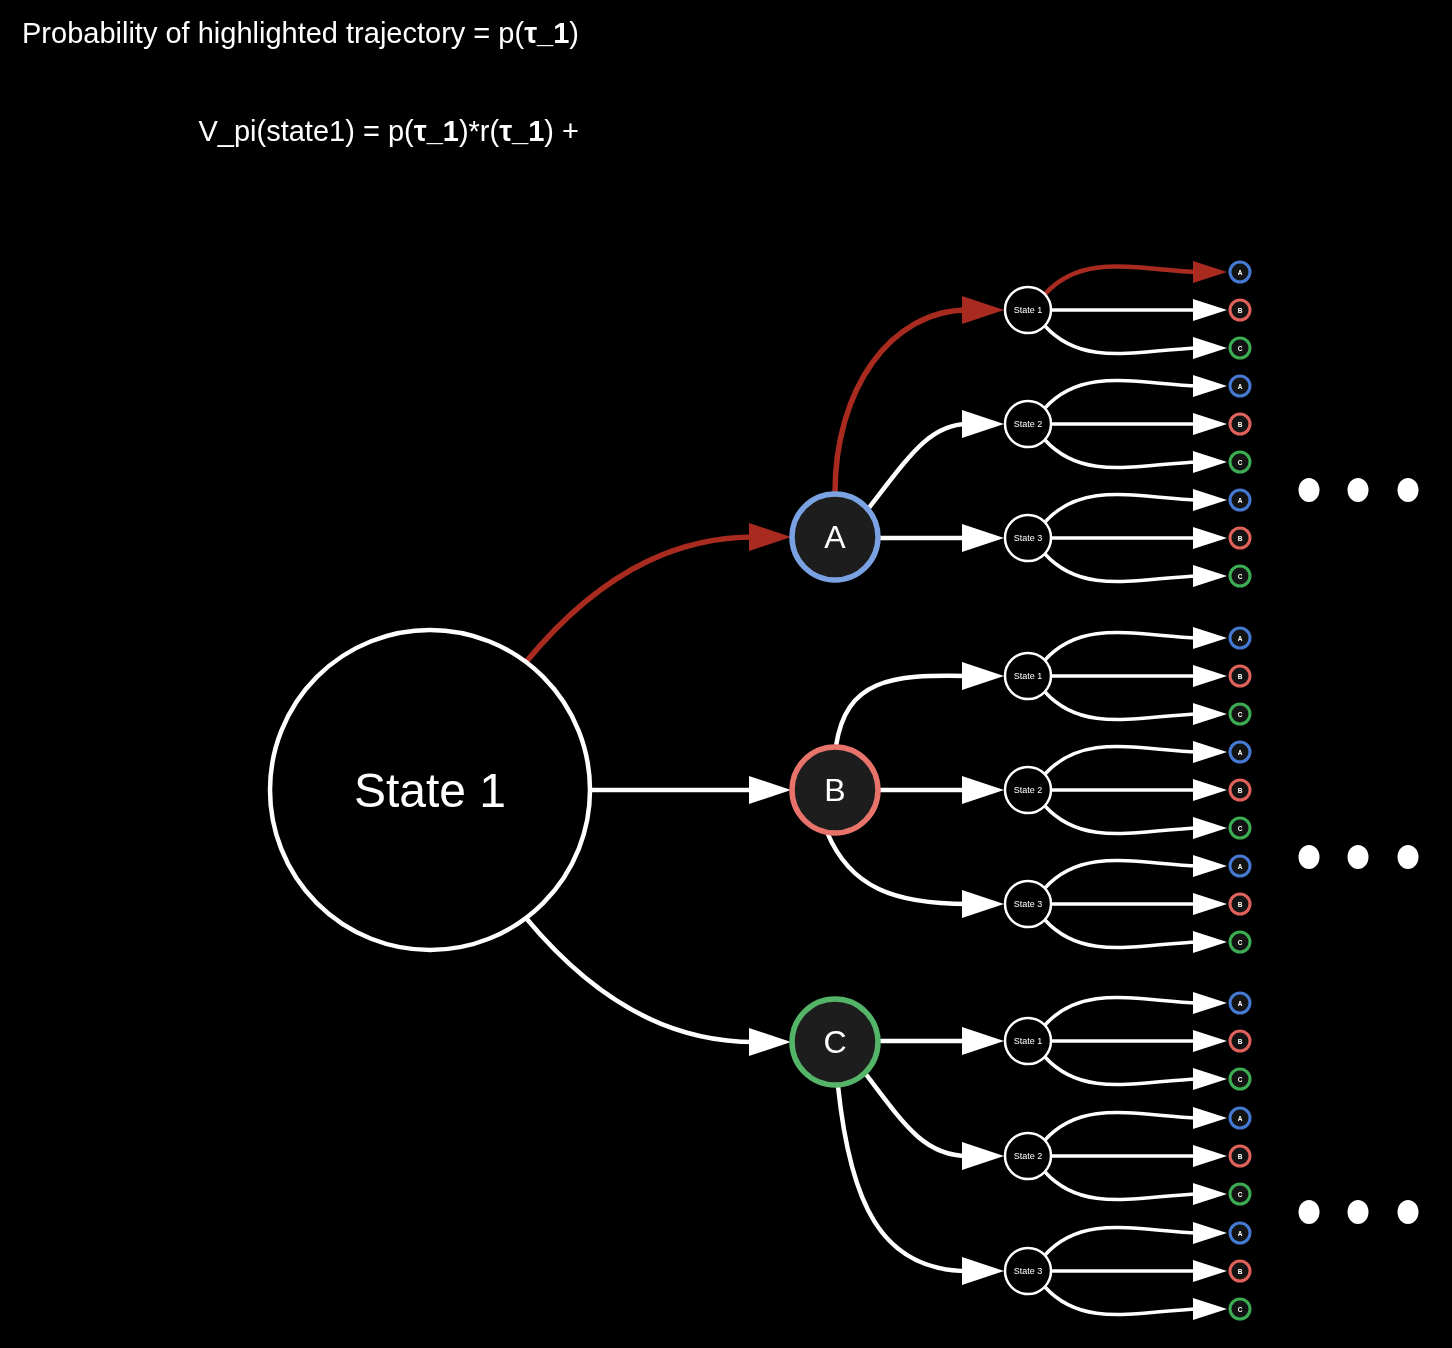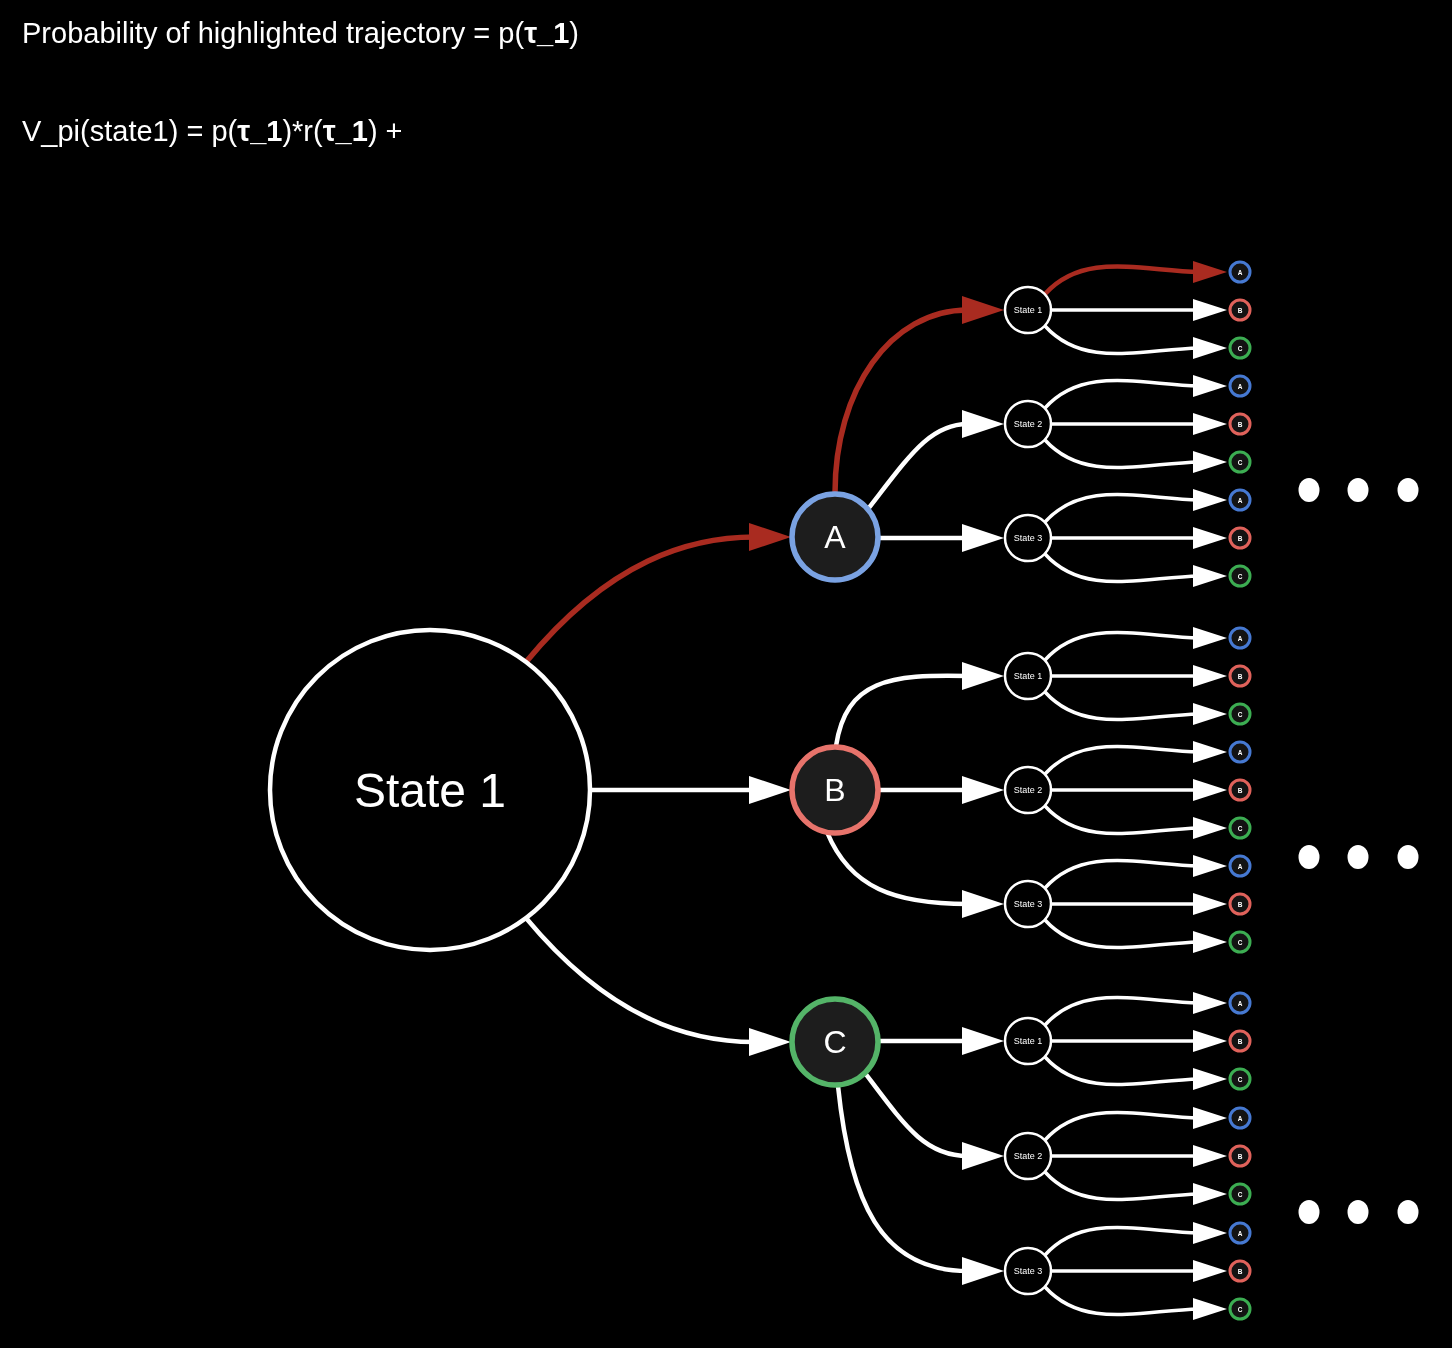--- a/index.html
+++ b/index.html
@@ -1,21 +1,21 @@
 <!DOCTYPE html>
 <html><head>
 <meta charset="utf-8">
 <style>
   html,body{margin:0;padding:0;background:#000;}
   .page{position:relative;width:1452px;height:1348px;background:#000;overflow:hidden;
         font-family:"Liberation Sans","DejaVu Sans",sans-serif;}
   .annotations{position:absolute;top:14px;left:22px;color:#fff;font-size:29px;line-height:39px;}
   .ann-line{white-space:pre;}
   .ann-line .b{font-weight:bold;}
-  .line3{margin-top:59px;}
+  .line3{margin-top:59px;text-align:right;}
   #diagram-svg{position:absolute;left:0;top:0;}
   #diagram-svg text{font-family:"Liberation Sans","DejaVu Sans",sans-serif;}
 </style>
 </head>
 <body>
 
 <div class="page">
   <div class="annotations">
     <div class="ann-line"><span>Probability of highlighted trajectory = p(</span><span class="b">τ_1</span><span>)</span></div>
     <div class="ann-line line3"><span>V_pi(state1) = p(</span><span class="b">τ_1</span><span>)*r(</span><span class="b">τ_1</span><span>) +</span></div>

